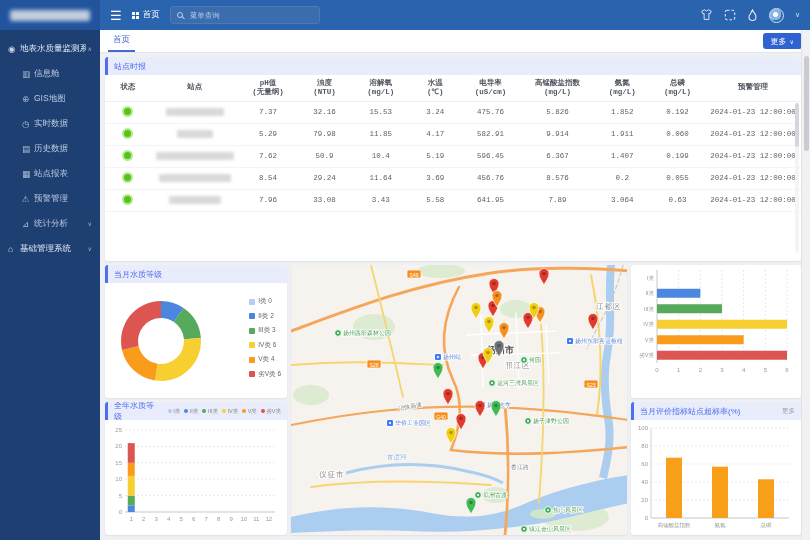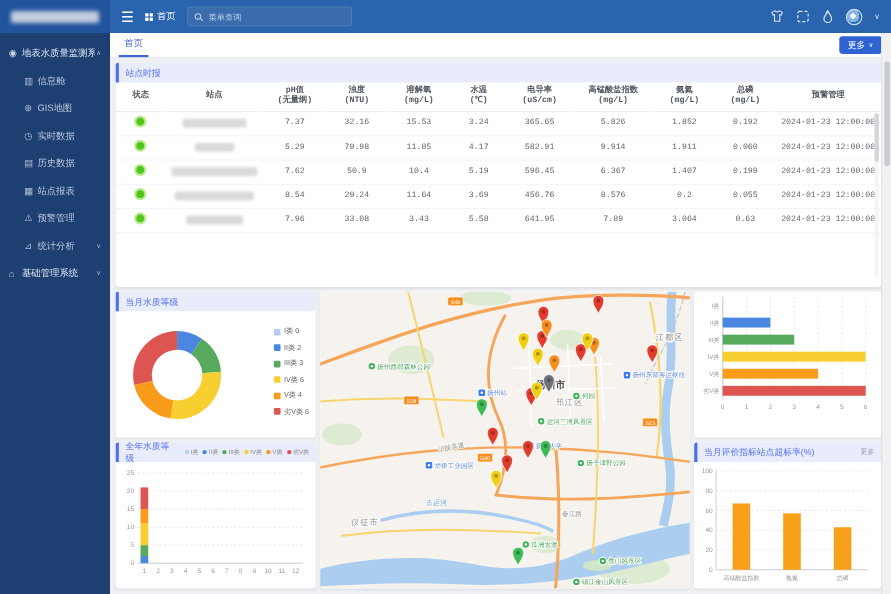--- a/index.html
+++ b/index.html
@@ -224,21 +224,21 @@
           <tbody id="tbl-body">
               <tr>
                 <td><span class="dot"></span></td>
                 <td>
                   <div class="redact" style="width:58px"></div>
                 </td>
                 <td>7.37</td>
                 <td>32.16</td>
                 <td>15.53</td>
                 <td>3.24</td>
-                <td>365.65</td>
+                <td>475.76</td>
                 <td>5.826</td>
                 <td>1.852</td>
                 <td>0.192</td>
                 <td>2024-01-23 12:00:00</td>
               </tr>
               <tr>
                 <td><span class="dot"></span></td>
                 <td>
                   <div class="redact" style="width:36px"></div>
                 </td>

